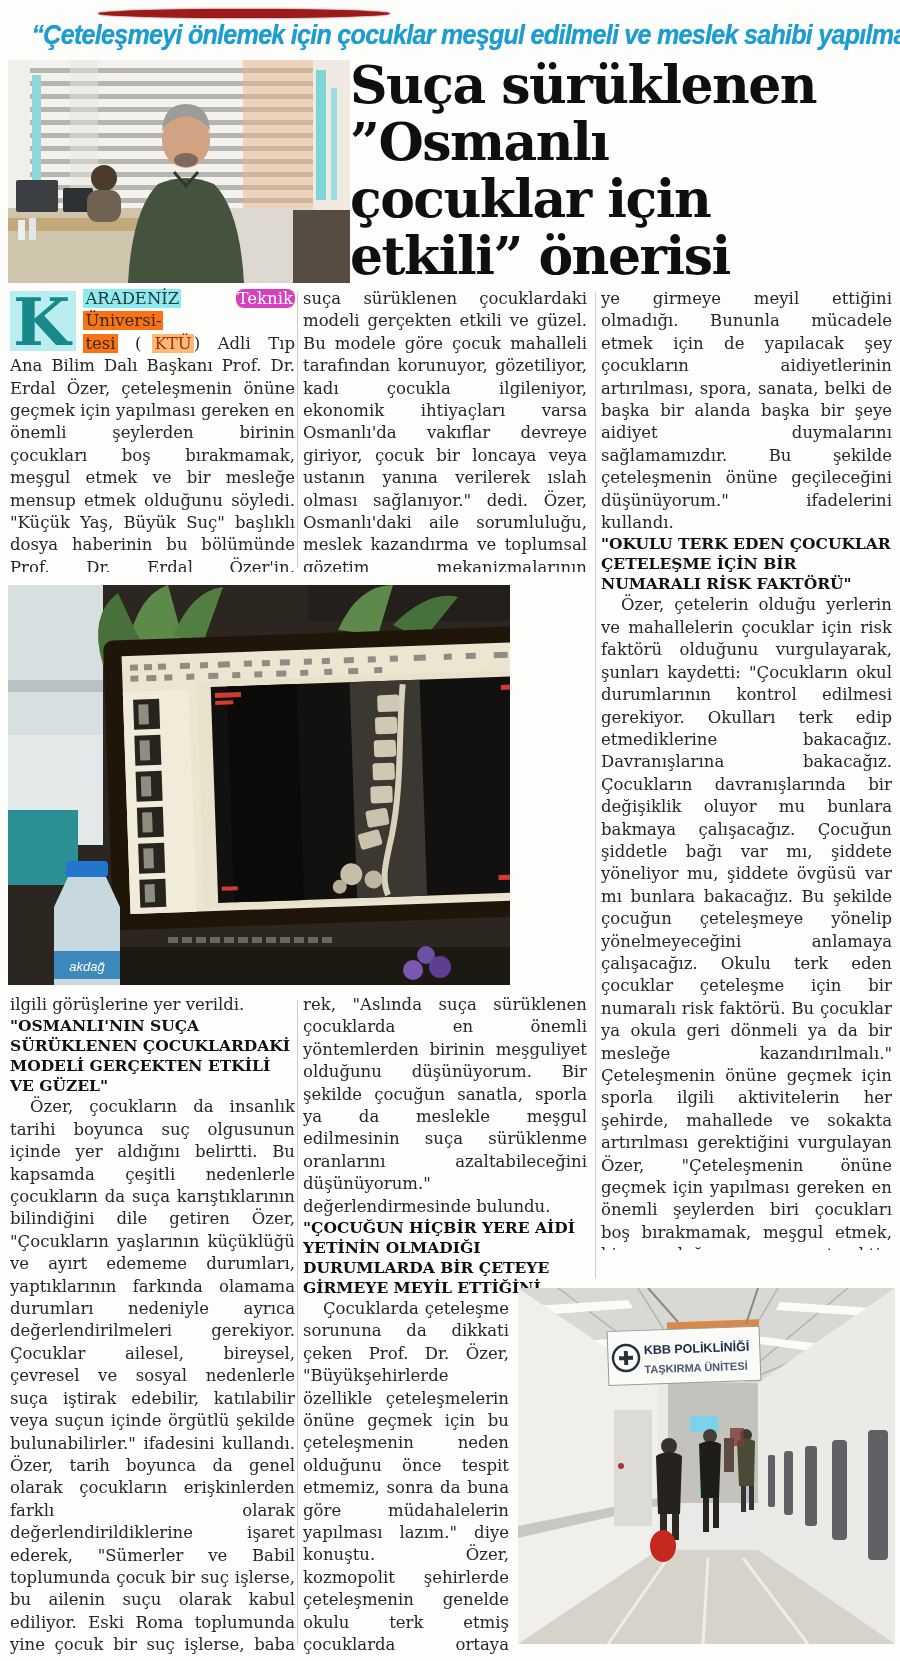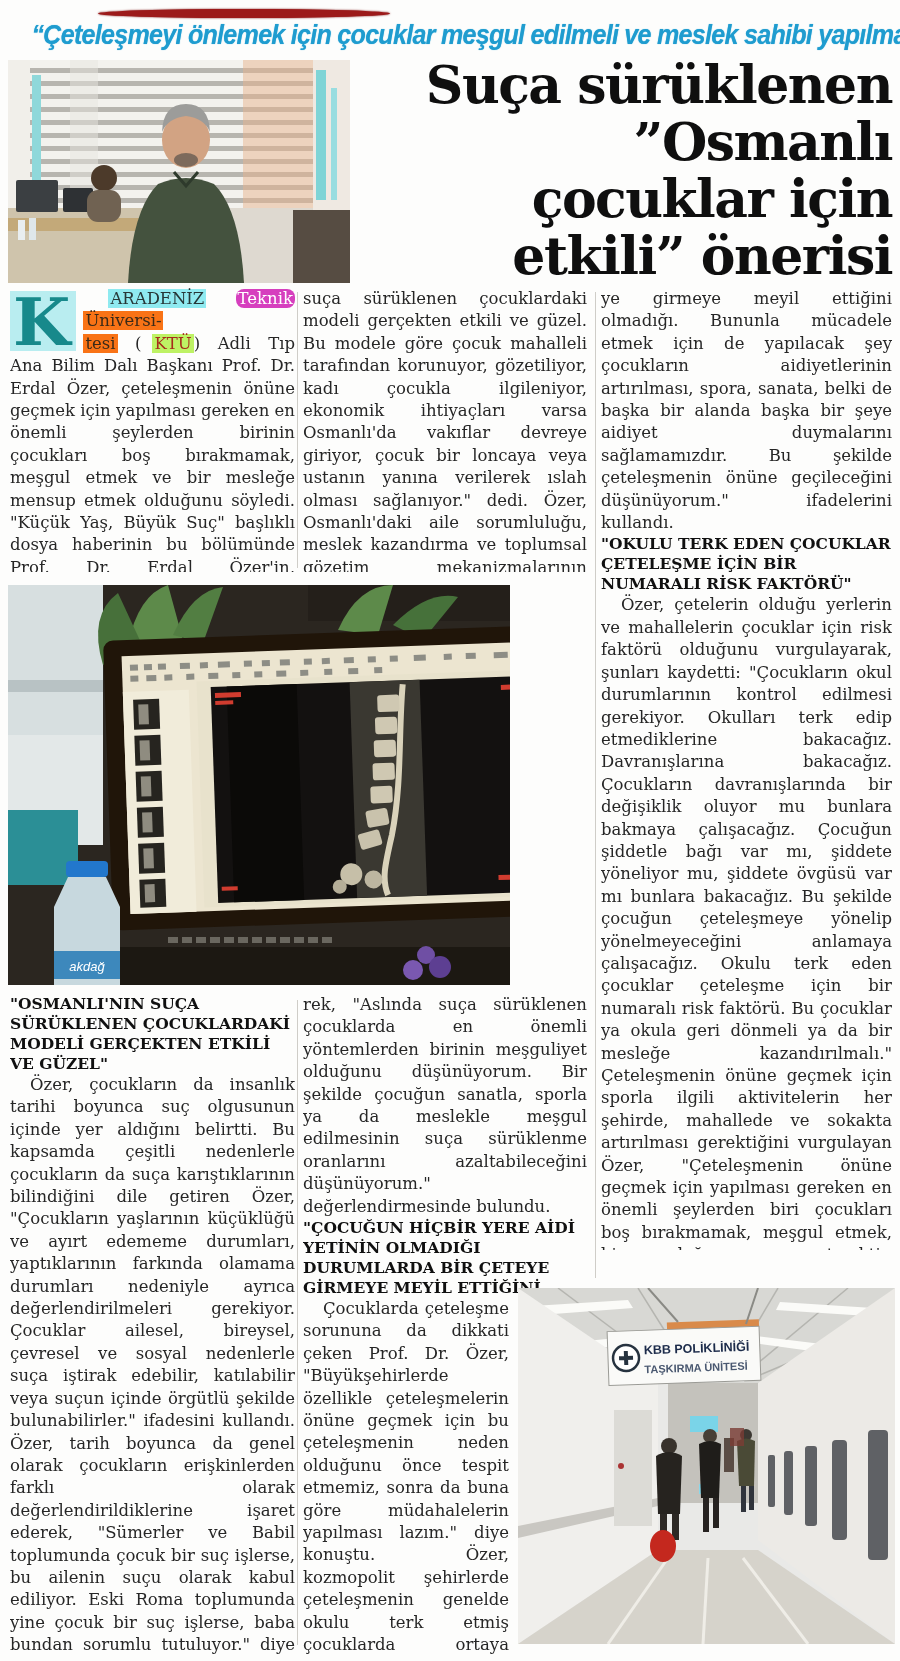--- a/index.html
+++ b/index.html
@@ -20,21 +20,21 @@
     transform:scaleX(0.93); transform-origin:center;
     text-shadow:0 0 1px #4db4dd;
   }
   .photo { position:absolute; overflow:hidden; background:#ddd; }
   #photo-professor { left:8px;  top:60px;   width:342px; height:223px; }
   #photo-monitor   { left:8px;  top:585px;  width:502px; height:400px; }
   #photo-hospital  { left:518px;top:1288px; width:377px; height:356px; }
 
   .headline {
     position:absolute; left:350px; top:56px; width:542px;
-    text-align:right; font-weight:bold; font-size:52px; line-height:57px;
+    font-weight:bold; font-size:52px; line-height:57px;
     color:#0f0f0f; letter-spacing:-1.5px;
   }
   .col {
     position:absolute; font-size:16.5px; line-height:22.4px;
     text-align:justify; color:#262626;
   }
   #col1-top    { left:10px;  top:288px;  width:285px; height:284px; overflow:hidden; }
   #col2-top    { left:303px; top:288px;  width:284px; height:284px; overflow:hidden; }
   #col3        { left:601px; top:288px;  width:291px; height:962px; overflow:hidden; }
   #col1-bottom { left:10px;  top:994px;  width:285px; height:664px; overflow:hidden; }
@@ -46,24 +46,24 @@
   .subhead {
     font-weight:bold; font-size:15.5px; line-height:20px;
     margin:3px 0 3px 20px; text-align:left; color:#101010;
     font-family:"DejaVu Serif", serif;
   }
   .dropcap {
     float:left; font-weight:bold; font-size:66px; line-height:54px;
     color:#17898b; background:#b9edf0; padding:4px 6px 2px 3px; margin:3px 7px 0 0;
   }
   .hl { padding:0 2px; }
-  .hl-cyan    { background:#8feaf0; color:#273737;margin-left:25px; }
+  .hl-cyan    { background:#8feaf0; color:#273737; }
   .hl-magenta { background:#d63fbe; color:#ffffff;border-radius:8px; }
   .hl-orange  { background:#f97316; color:#3a2a18; }
-  .hl-green   { background:#bef264; color:#a62c1a;margin-left:11px; }
+  .hl-green   { background:#fdba74; color:#a62c1a;margin-left:11px; }
   .divider { position:absolute; width:1px; background:#cfcdc8; }
   #div1a { left:297px; top:292px;  height:276px; }
   #div1b { left:297px; top:1000px; height:645px; }
   #div2  { left:595px; top:292px;  height:986px; }
 </style>
 </head>
 <body>
 
 <div class="page">
 
@@ -252,20 +252,21 @@
       <g>
         <rect x="58" y="276" width="42" height="16" rx="4" fill="#2277cc"></rect>
         <path d="M60 292 L46 322 L46 400 L112 400 L112 322 L98 292 Z" fill="#c7d8de"></path>
         <rect x="46" y="366" width="66" height="28" fill="#2e7fb8" opacity="0.9"></rect>
         <text x="79" y="386" font-size="13" font-style="italic" fill="#ffffff" text-anchor="middle" font-family="Liberation Sans, sans-serif">akdağ</text>
       </g>
     </svg>
   </div>
 
   <div class="col" id="col1-bottom">
+    <p>ilgili görüşlerine yer verildi.</p>
     <p class="subhead">"OSMANLI'NIN SUÇA SÜRÜKLENEN ÇOCUKLARDAKİ MODELİ GERÇEKTEN ETKİLİ VE GÜZEL"</p>
     <p class="p-indent">Özer, çocukların da insanlık tarihi boyunca suç olgusunun içinde yer aldığını belirtti. Bu kapsamda çeşitli nedenlerle çocukların da suça karıştıklarının bilindiğini dile getiren Özer, "Çocukların yaşlarının küçüklüğü ve ayırt edememe durumları, yaptıklarının farkında olamama durumları nedeniyle ayrıca değerlendirilmeleri gerekiyor. Çocuklar ailesel, bireysel, çevresel ve sosyal nedenlerle suça iştirak edebilir, katılabilir veya suçun içinde örgütlü şekilde bulunabilirler." ifadesini kullandı. Özer, tarih boyunca da genel olarak çocukların erişkinlerden farklı olarak değerlendirildiklerine işaret ederek, "Sümerler ve Babil toplumunda çocuk bir suç işlerse, bu ailenin suçu olarak kabul ediliyor. Eski Roma toplumunda yine çocuk bir suç işlerse, baba bundan sorumlu tutuluyor." diye konuştu. Osmanlı'nın daha değişik bir yapısı olduğuna dikkati çeken Özer, "Osmanlı'nın</p>
   </div>
 
   <div class="col" id="col2-bottom-a">
     <p>rek, "Aslında suça sürüklenen çocuklarda en önemli yöntemlerden birinin meşguliyet olduğunu düşünüyorum. Bir şekilde çocuğun sanatla, sporla ya da meslekle meşgul edilmesinin suça sürüklenme oranlarını azaltabileceğini düşünüyorum." değerlendirmesinde bulundu.</p>
     <p class="subhead">"ÇOCUĞUN HİÇBİR YERE AİDİ YETİNİN OLMADIĞI DURUMLARDA BİR ÇETEYE GİRMEYE MEYİL ETTİĞİNİ GÖRÜYORUZ"</p>
   </div>
 
   <div class="col" id="col2-bottom-b">

